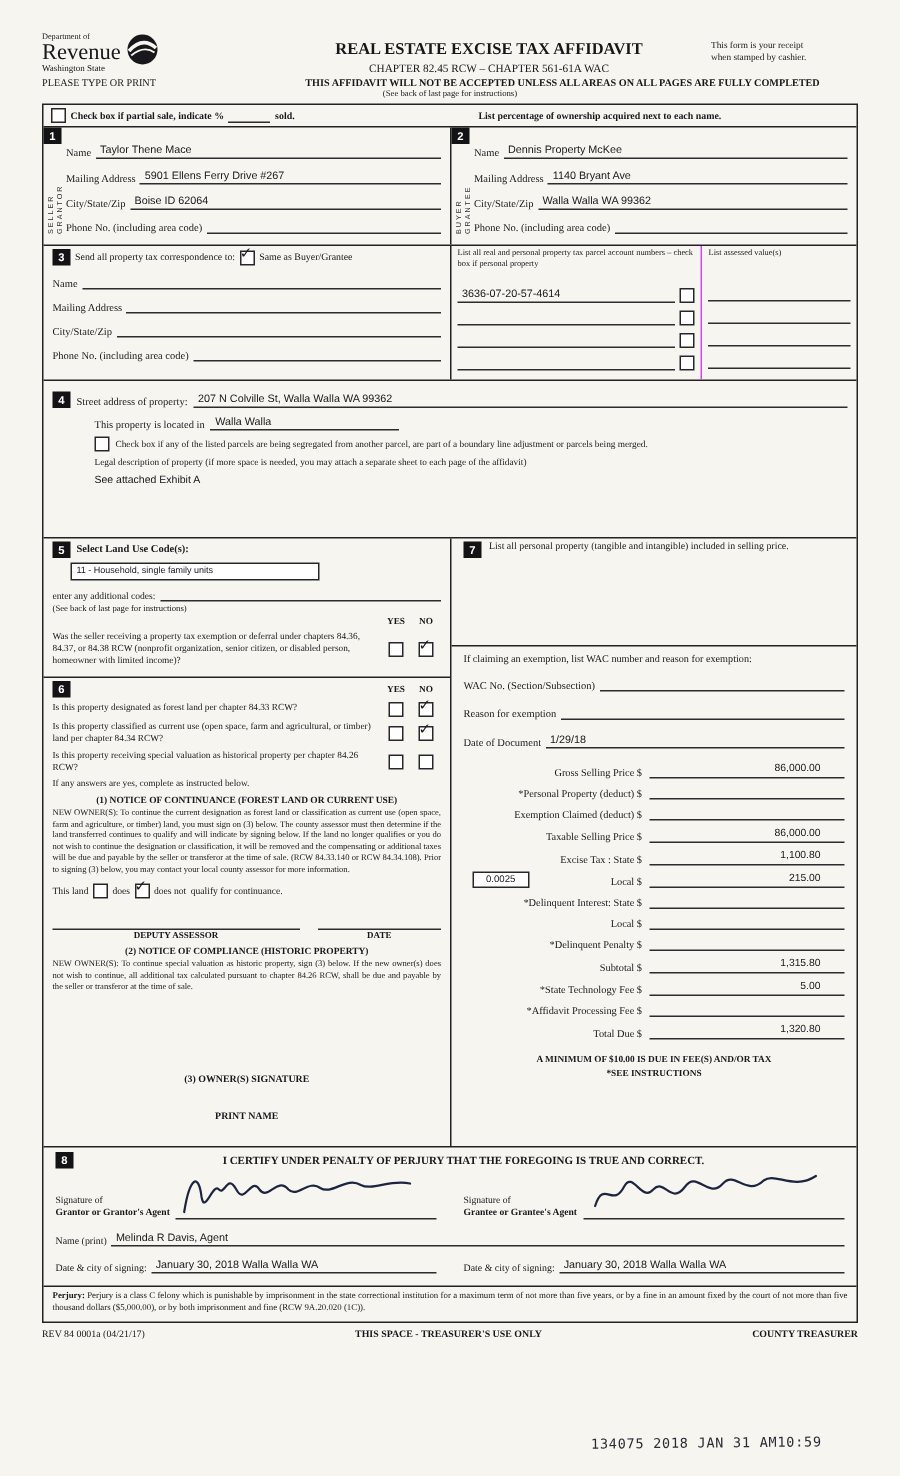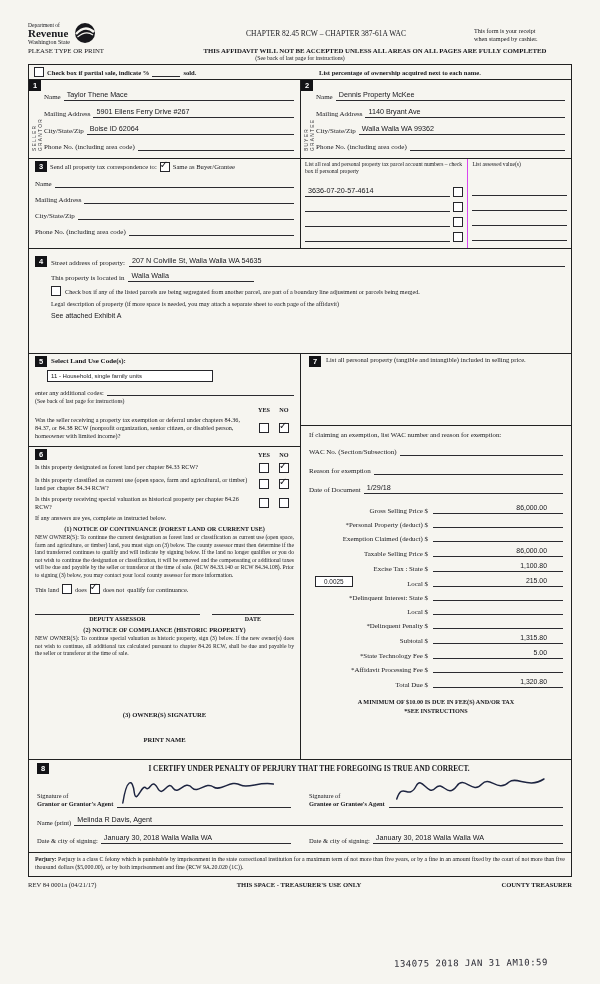--- a/index.html
+++ b/index.html
@@ -11,21 +11,21 @@
   .cb.checked::after{content:"✓";position:absolute;left:-1px;top:-4px;font-size:10px;font-weight:bold;font-family:"DejaVu Sans",sans-serif;color:#17171c}
   .badge{display:inline-flex;align-items:center;justify-content:center;min-width:12px;height:11px;background:#131316;color:#fff;font:bold 7.5px "Liberation Sans",sans-serif;flex:none}
   .line{flex:1;border-bottom:1px solid #2b2b30;min-height:9px;padding:0 3px;font-size:7.2px;line-height:10px;white-space:nowrap}
   .shortline{display:inline-block;width:28px;border-bottom:1px solid #2b2b30;height:8px;flex:none}
   .lbl{white-space:nowrap}
   
   .hdr{display:flex;align-items:flex-start}
   .hdr-left{width:150px}
   .logo-row{display:flex;gap:4px;align-items:flex-start}
   .dept1{font-size:5.5px}
-  .dept2{font-size:11px;font-weight:bold;line-height:1}
+  .dept2{font-size:15px;font-weight:normal;line-height:1}
   .dept3{font-size:6px}
   .hdr-mid{flex:1;text-align:center;padding-top:5px}
   .title{font-size:11px;font-weight:bold}
   .chapter{font-size:7.5px;margin-top:2px}
   .hdr-right{width:98px;font-size:6.2px;line-height:1.25;padding-top:5px}
   .hdr2{display:flex;align-items:center;margin-top:2px}
   .tp{width:150px;font-size:6.8px}
   .warn{flex:1;text-align:center;font-size:6.8px}
   .seeback{text-align:center;font-size:5.8px;margin:1px 0 3px}
   
@@ -47,21 +47,21 @@
   .sec3-left{width:50%;box-sizing:border-box;padding:2px 6px 7px;position:relative}
   .send-row{display:flex;align-items:center;gap:3px;font-size:6.6px}
   .sec3-right{flex:1;border-left:1px solid #222;display:flex}
   .parcel-col{width:62%;border-right:1px solid #d946ef;box-sizing:border-box;padding:2px 4px 6px}
   .assessed-col{width:38%;box-sizing:border-box;padding:2px 4px 6px}
   .colhdr{font-size:5.6px;line-height:1.25;height:20px}
   .parcel-row{display:flex;align-items:flex-end;margin-top:5px;gap:3px}
   
   .sec4{border-top:1px solid #222;padding:3px 6px 0}
   .s4row{display:flex;align-items:flex-end;gap:4px;margin-top:4px;font-size:7px}
-  .indent{margin-left:16px}
+  .indent{margin-left:28px}
   .small{font-size:6.2px;line-height:1.25}
   .w120{flex:0 0 120px}
   .legal-space{height:34px}
   
   .cols{display:flex;border-top:1px solid #222;height:405px}
   .leftcol{width:272px;border-right:1px solid #222;display:flex;flex-direction:column;box-sizing:border-box}
   .sec5{border-bottom:1px solid #222;padding:2px 6px 6px;position:relative}
   .s5title{display:flex;align-items:center;gap:4px;font-size:7px}
   .landuse-box{border:1px solid #26262b;background:#fff;margin:3px 0 0 12px;padding:2px 3px;font-size:6px;width:158px}
   .tiny{font-size:5.8px;margin-top:2px}
@@ -124,21 +124,22 @@
           <div class="dept3">Washington State</div>
         </div>
         <svg width="22" height="22" viewBox="0 0 22 22">
           <circle cx="11" cy="11" r="10" fill="#17171c"></circle>
           <path d="M2 12 Q 11 2 20 10" stroke="#f6f5f0" stroke-width="2.4" fill="none"></path>
           <path d="M3.5 15 Q 12 8 19 13" stroke="#f6f5f0" stroke-width="1.3" fill="none"></path>
         </svg>
       </div>
     </div>
     <div class="hdr-mid">
-      <div class="chapter">CHAPTER 82.45 RCW – CHAPTER 387-61A WAC</div>
+      <div class="title">REAL ESTATE EXCISE TAX AFFIDAVIT</div>
+      <div class="chapter">CHAPTER 82.45 RCW – CHAPTER 561-61A WAC</div>
     </div>
     <div class="hdr-right">
       <div>This form is your receipt</div>
       <div>when stamped by cashier.</div>
     </div>
   </div>
   <div class="hdr2">
     <div class="tp">PLEASE TYPE OR PRINT</div>
     <div class="warn b">THIS AFFIDAVIT WILL NOT BE ACCEPTED UNLESS ALL AREAS ON ALL PAGES ARE FULLY COMPLETED</div>
   </div>
@@ -269,21 +270,21 @@
               <span class="line fill"></span>
             </div>
         </div>
       </div>
     </div>
 
     <div class="sec4">
       <div class="s4row">
         <span class="badge">4</span>
         <span class="lbl">Street address of property:</span>
-        <span class="line fill">207 N Colville St, Walla Walla WA 54635</span>
+        <span class="line fill">207 N Colville St, Walla Walla WA 99362</span>
       </div>
       <div class="s4row indent">
         <span class="lbl">This property is located in</span>
         <span class="line fill w120">Walla Walla</span>
       </div>
       <div class="s4row indent">
         <span class="cb"></span>
         <span class="small">Check box if any of the listed parcels are being segregated from another parcel, are part of a boundary line adjustment or parcels being merged.</span>
       </div>
       <div class="s4row indent">

